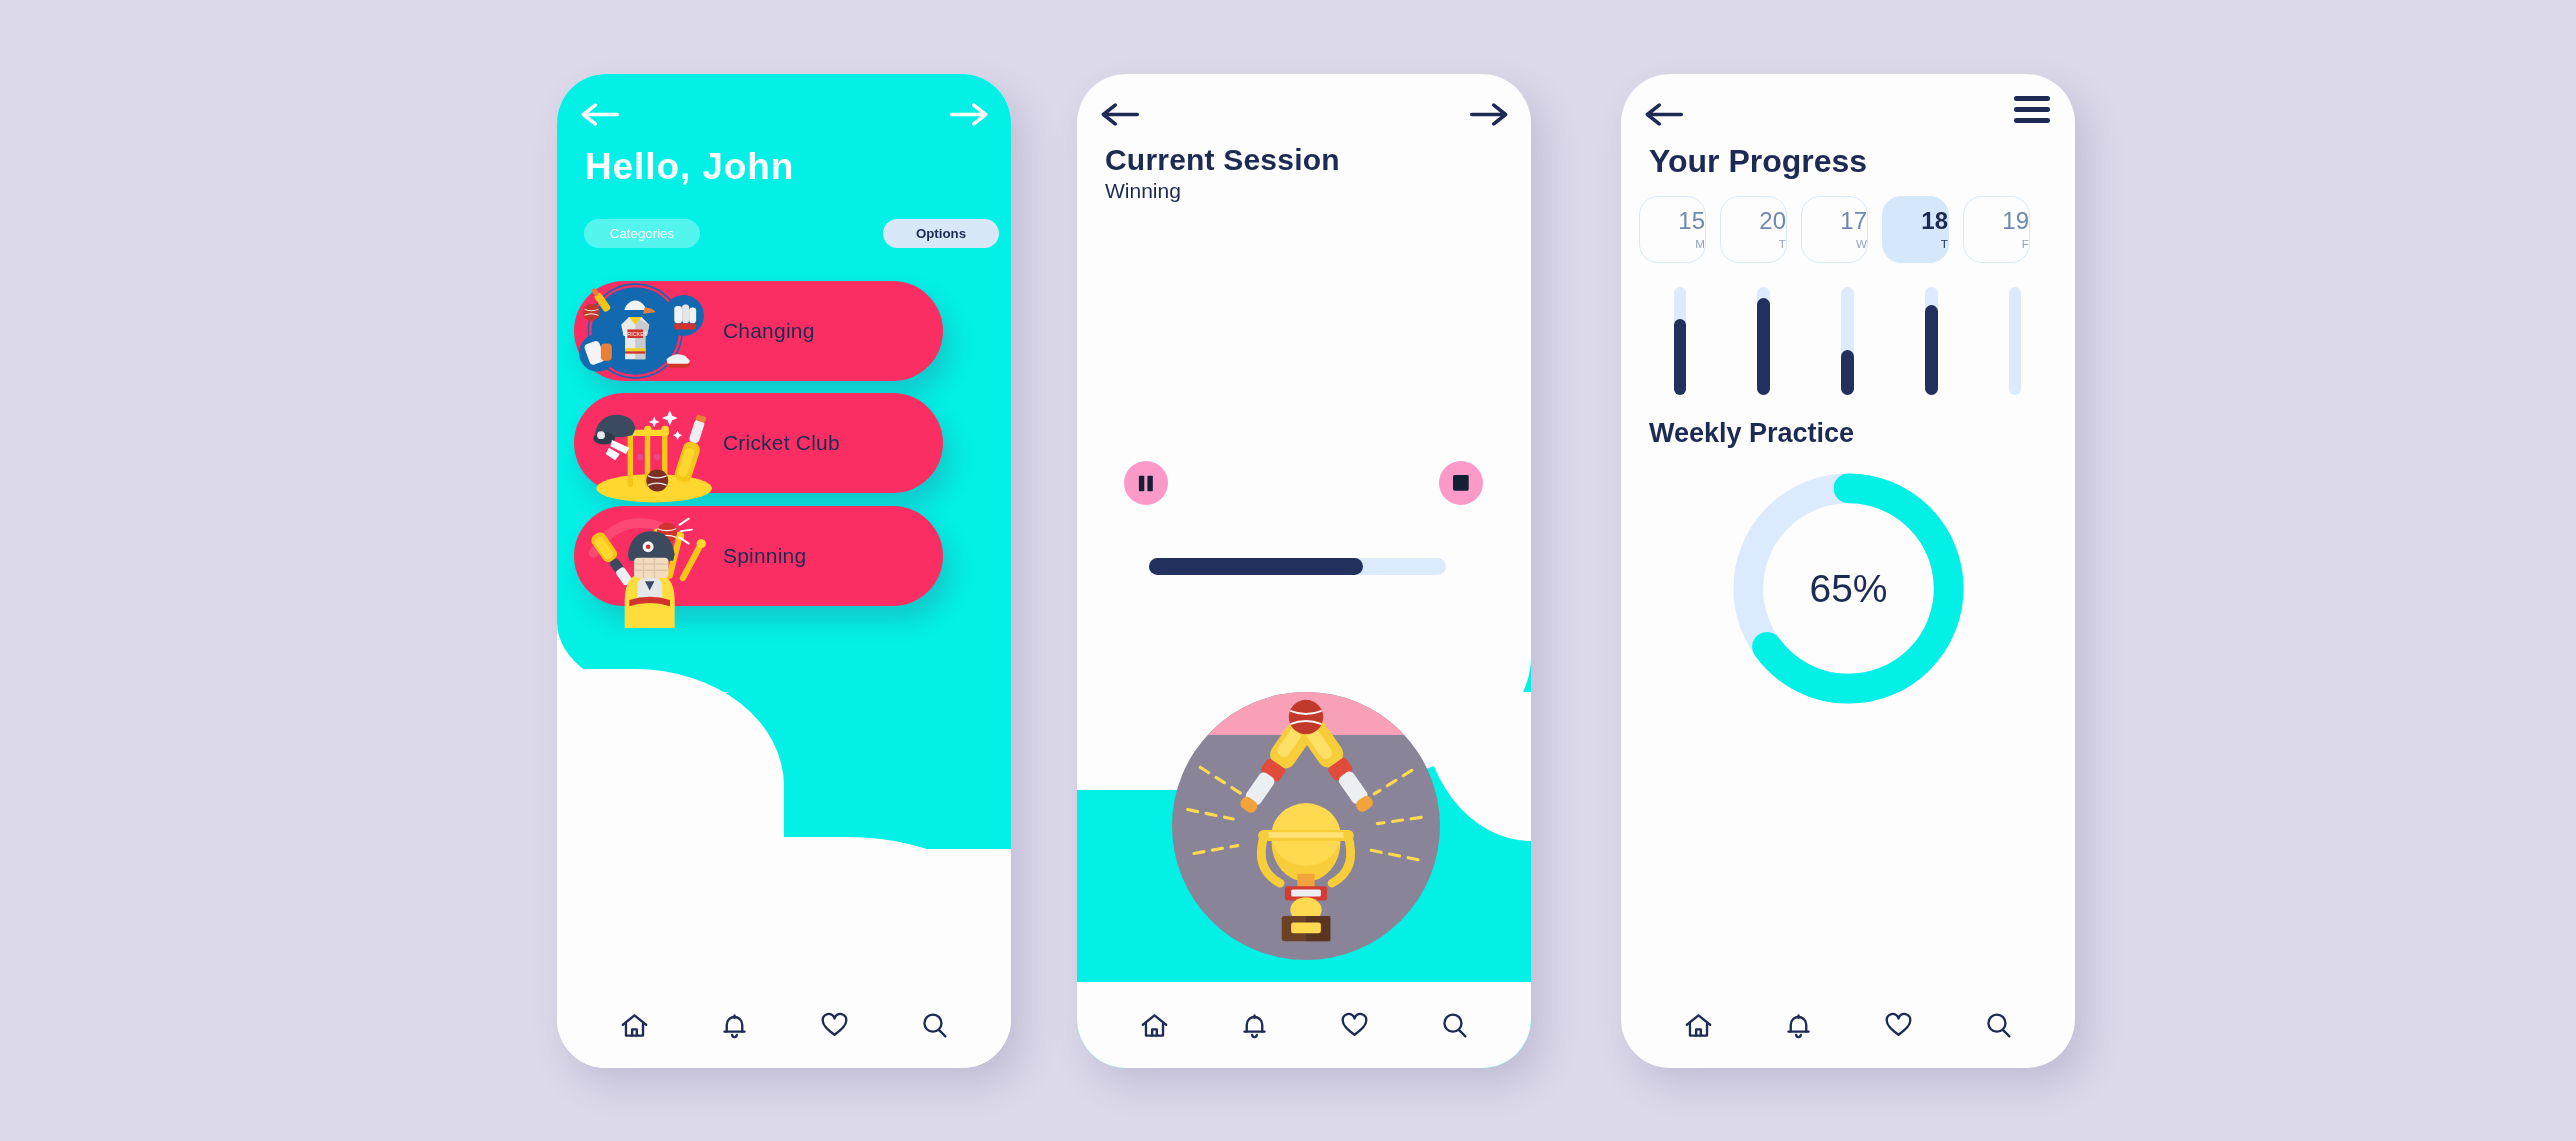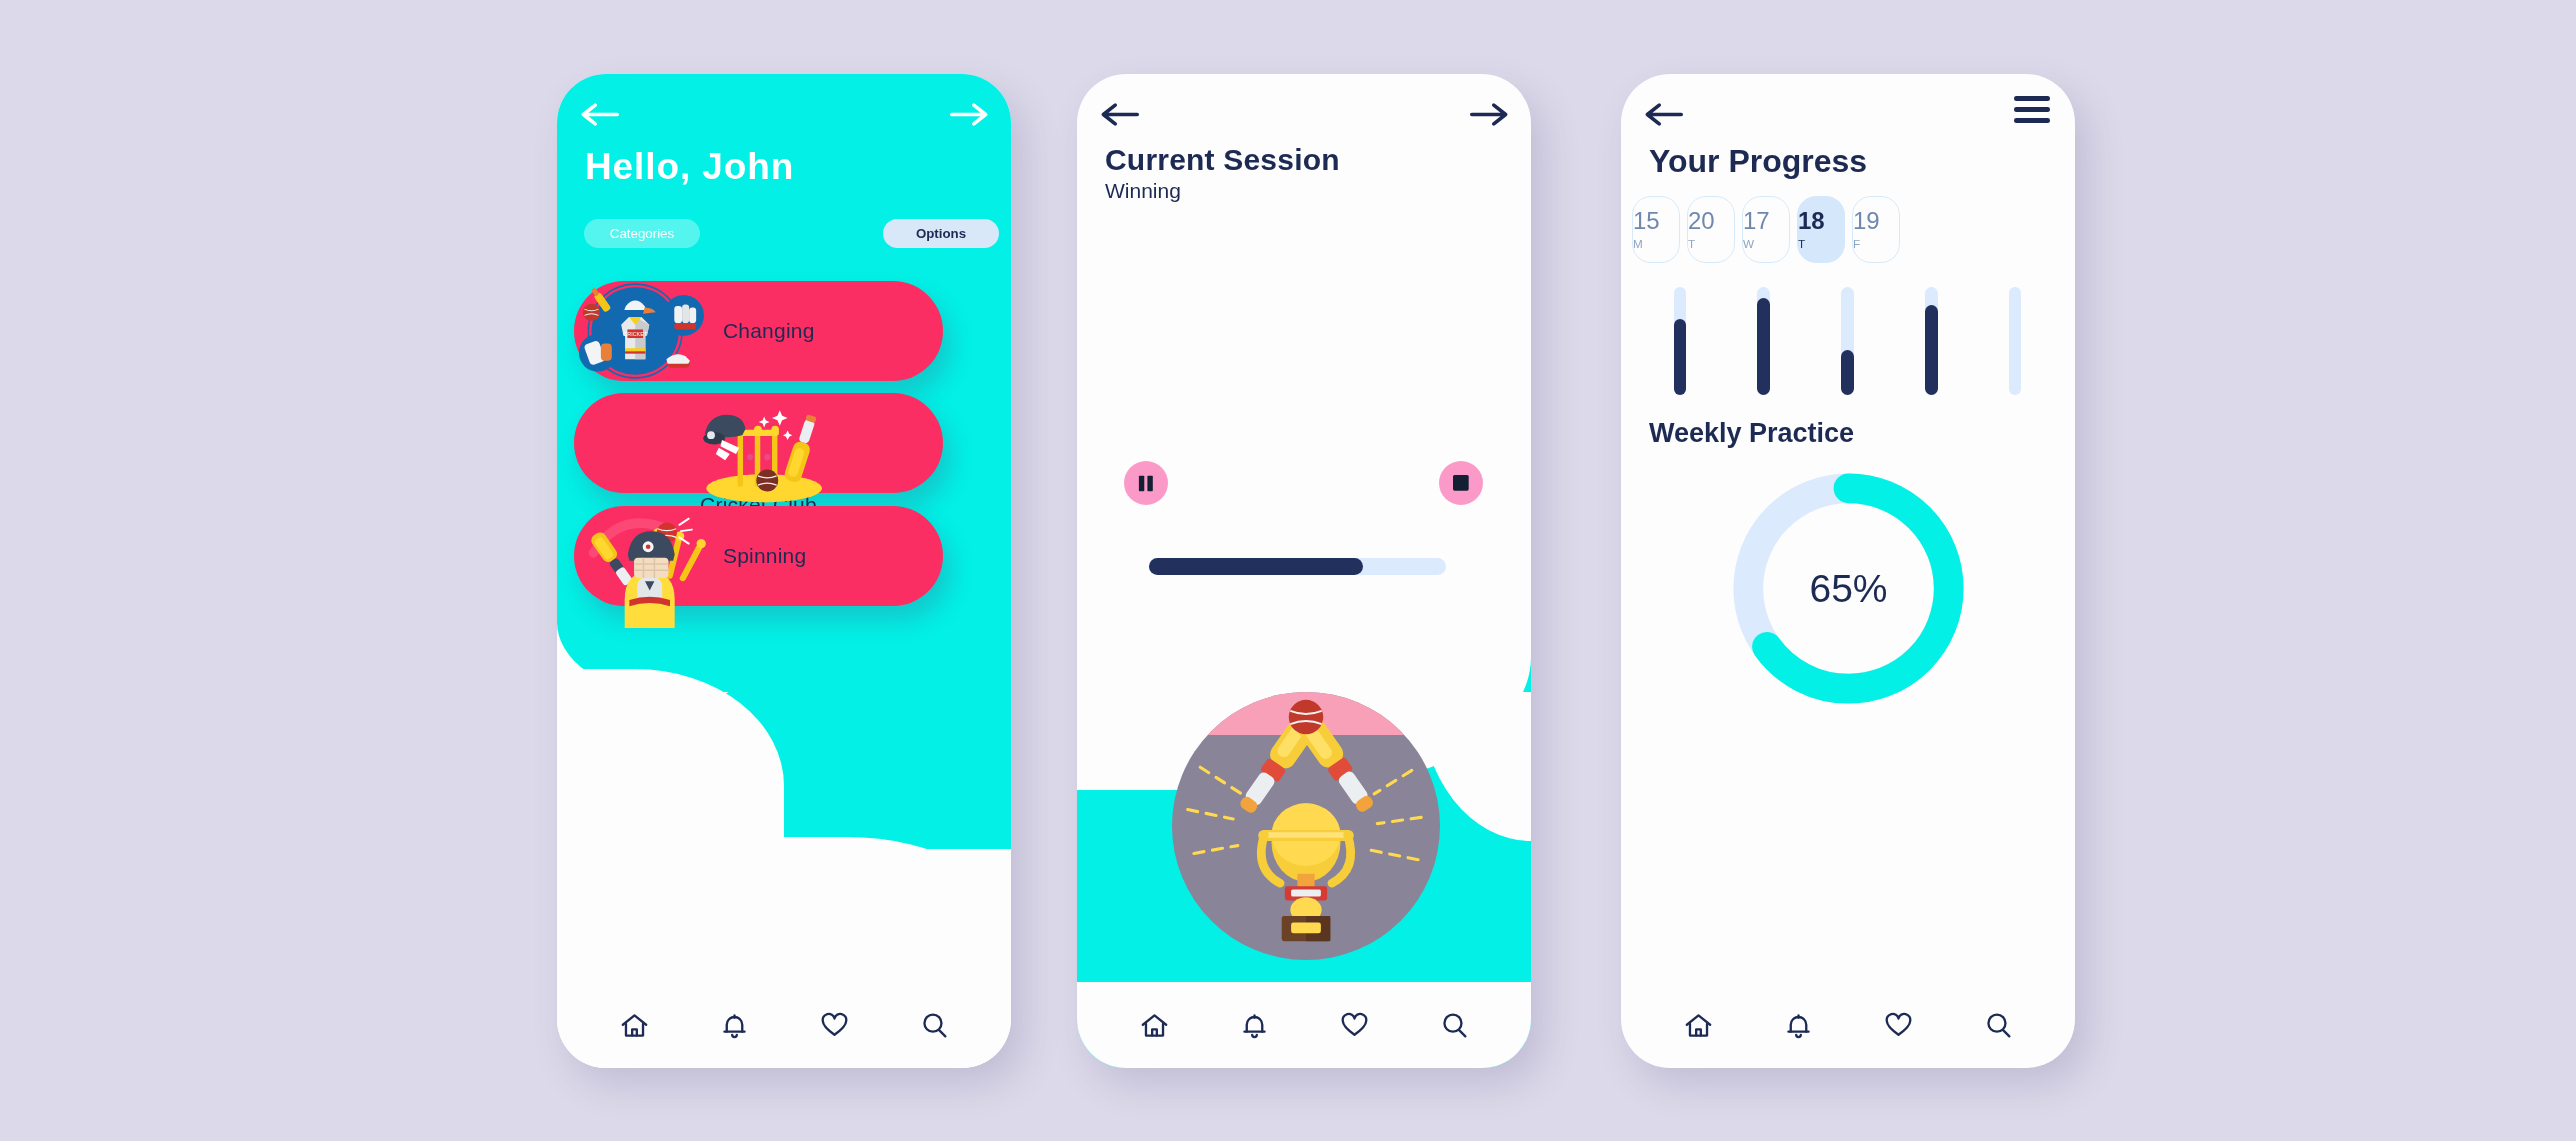--- a/index.html
+++ b/index.html
@@ -99,21 +99,21 @@
   .cardlist { position: absolute; left: 0; top: 0; width: 501px; z-index: 7; }
   .ccard {
     position: absolute;
     width: 369px; height: 100px;
     background: #fb2e63;
     border-radius: 50px;
     display: flex; align-items: center;
     box-shadow: 7.8px 14px 23.5px rgba(80,60,110,.22);
   }
   #ccard1 { left: 17px; top: 207px; }
-  #ccard2 { left: 17px; top: 319px; flex-direction: column; }
+  #ccard2 { left: 17px; top: 319px; }
   #ccard3 { left: 17px; top: 432px; }
   .ccard-art {
     position: relative;
     width: 149px; height: 100px;
     flex: none;
     overflow: visible;
   }
   .ccard-label {
     font-size: 21px; color: #1d2b54; font-weight: 400; letter-spacing: 0.2px;
   }
@@ -204,25 +204,25 @@
   .p3-title { font-size: 32px; font-weight: 700; color: #1d2b54; }
   .hamburger { position: absolute; right: 25px; top: 22px; width: 36px; cursor: pointer; z-index: 7; }
   .hamburger span { display: block; height: 4.7px; background: #1d2b54; border-radius: 2.3px; margin-bottom: 6.3px; }
   .hamburger span:last-child { margin-bottom: 0; }
 
   .dayrow {
     position: absolute; left: 11px; top: 122px;
     display: flex; gap: 7px; z-index: 6;
   }
   .daychip {
-    width: 48px; height: 67px;
+    width: 67px; height: 67px;
     border-radius: 19px;
     border: 1.6px solid #d7eaf9;
-    display: flex; flex-direction: column; align-items: flex-start; justify-content: center;
-    cursor: pointer; background: transparent;
+    display: flex; flex-direction: column; align-items: flex-end; justify-content: center;
+    cursor: pointer; background: transparent; margin-left: 7px;
   }
   .daychip.active { background: #d5e8fb; border-color: #d5e8fb; }
   .daynum { font-size: 24px; color: #6f89ae; line-height: 1; }
   .daychip.active .daynum { color: #1d2b54; font-weight: 600; }
   .daylbl { font-size: 11.7px; color: #8fa4c2; margin-top: 4.7px; }
   .daychip.active .daylbl { color: #1d2b54; }
 
   .barchart {
     position: absolute; left: 17px; top: 213px;
     width: 419px; height: 108px;

